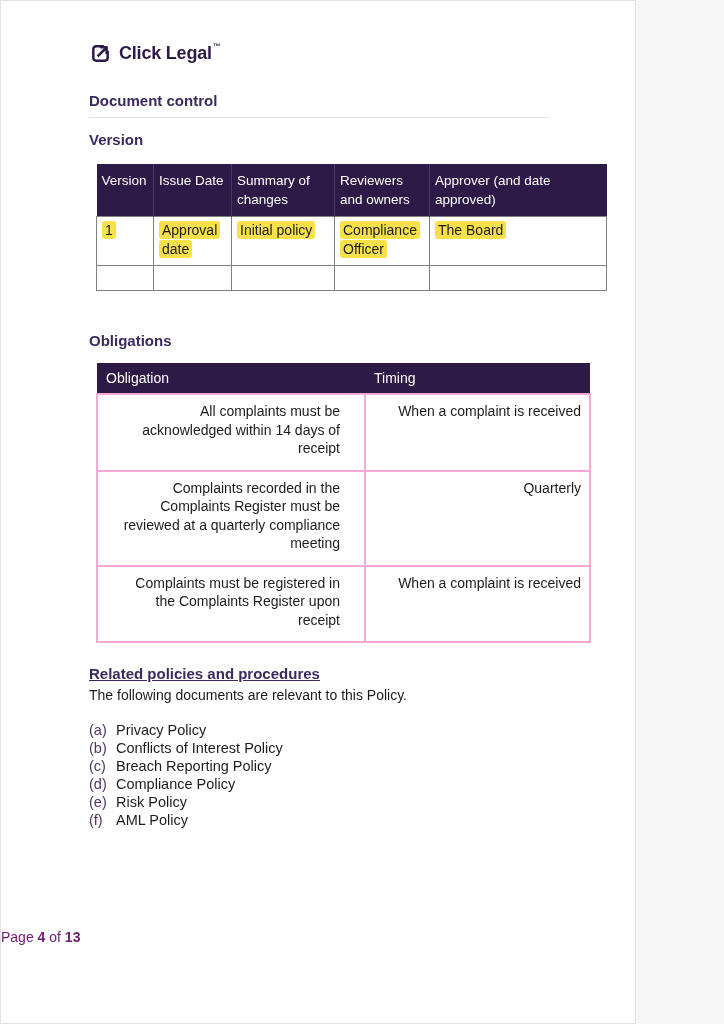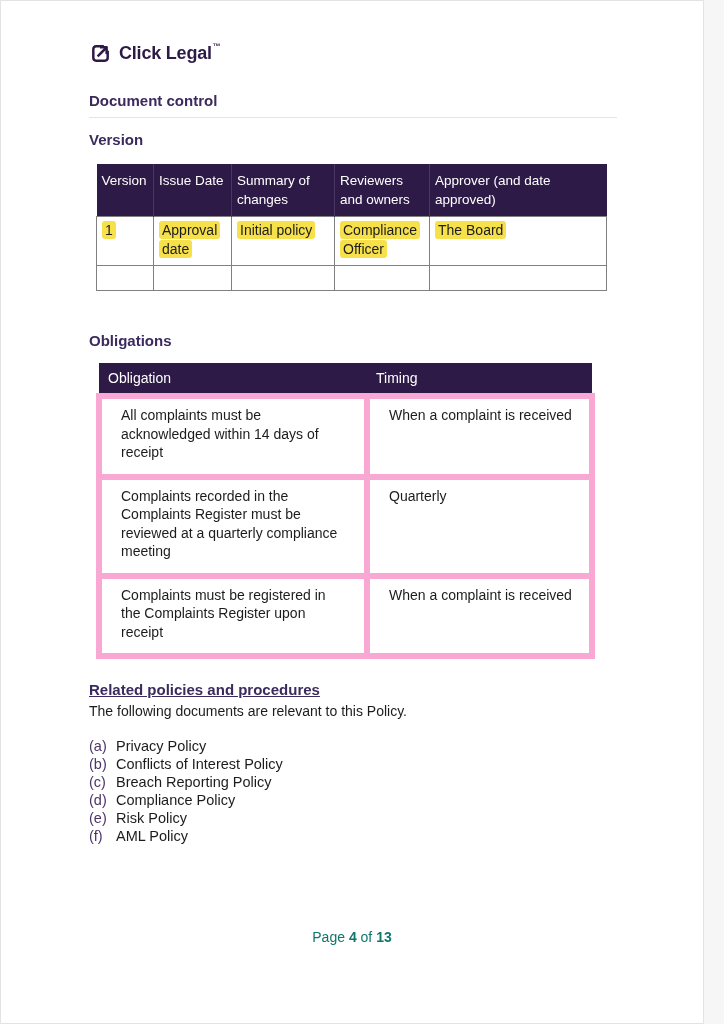--- a/index.html
+++ b/index.html
@@ -1,17 +1,17 @@
 <!DOCTYPE html>
 <html><head>
 <meta charset="utf-8">
 <style>
   html,body { margin:0; padding:0; background:#f6f6f6; }
   .page {
-    width:704px; height:1024px; box-sizing:border-box; position:relative;
+    width:636px; height:1024px; box-sizing:border-box; position:relative;
     background:#ffffff; border:1px solid #e3e3e3;
     padding:41px 86px 0 88px;
     font-family:"Liberation Sans", sans-serif;
     color:#1c1c1e;
   }
   
   .logo { display:flex; align-items:center; }
   .logo svg { width:23px; height:23px; margin-right:7px; }
   .logo-text { font-size:18px; font-weight:700; color:#2e1a47; letter-spacing:-0.2px; }
   .tm { font-size:8px; color:#2e1a47; vertical-align:top; position:relative; top:-7px; left:1px; font-weight:700; }
@@ -40,31 +40,31 @@
     background:#f7e14b; border-radius:3px; padding:1px 3px;
     box-decoration-break:clone; -webkit-box-decoration-break:clone;
   }
   
   .otable { width:493px; margin:13px 0 0 7px; }
   .otable th {
     background:#2e1a47; color:#ffffff; font-weight:400; font-size:14px;
     text-align:left; padding:6px 9px; line-height:18px;
   }
   .otable td {
-    border:6px solid #f9a8d4; vertical-align:top;
-    font-size:14px; line-height:18.5px; padding:7px 24px 12px 19px;
+    border:2px solid #f9a8d4; vertical-align:top;
+    font-size:14px; line-height:18.5px; padding:7px 24px 12px 19px;text-align:right;
   }
   .otable td.timing { padding-right:8px; }
   
   .intro { font-size:14px; line-height:18px; margin:3px 0 0; }
   .policy-list { margin-top:17px; font-size:14.5px; line-height:18px; }
   .policy-item { display:flex; }
   .marker { width:27px; flex:none; color:#4c3468; }
   
-  .footer { position:absolute; left:0; right:0; top:928px; text-align:center; font-size:14px; color:#0f766e; }
+  .footer { position:absolute; left:0; right:0; top:928px; font-size:14px; color:#701a75; }
   .footer b { font-weight:700; }
 </style>
 </head>
 <body>
 
 <div class="page">
 
   <div class="logo">
     <svg viewBox="0 0 24 24" fill="none" stroke="#2e1a47" stroke-width="2.6" stroke-linejoin="round">
       <path d="M15.5 4.5 H7.5 Q4.5 4.5 4.5 7.5 V16.5 Q4.5 19.5 7.5 19.5 H16.5 Q19.5 19.5 19.5 16.5 V9"></path>

